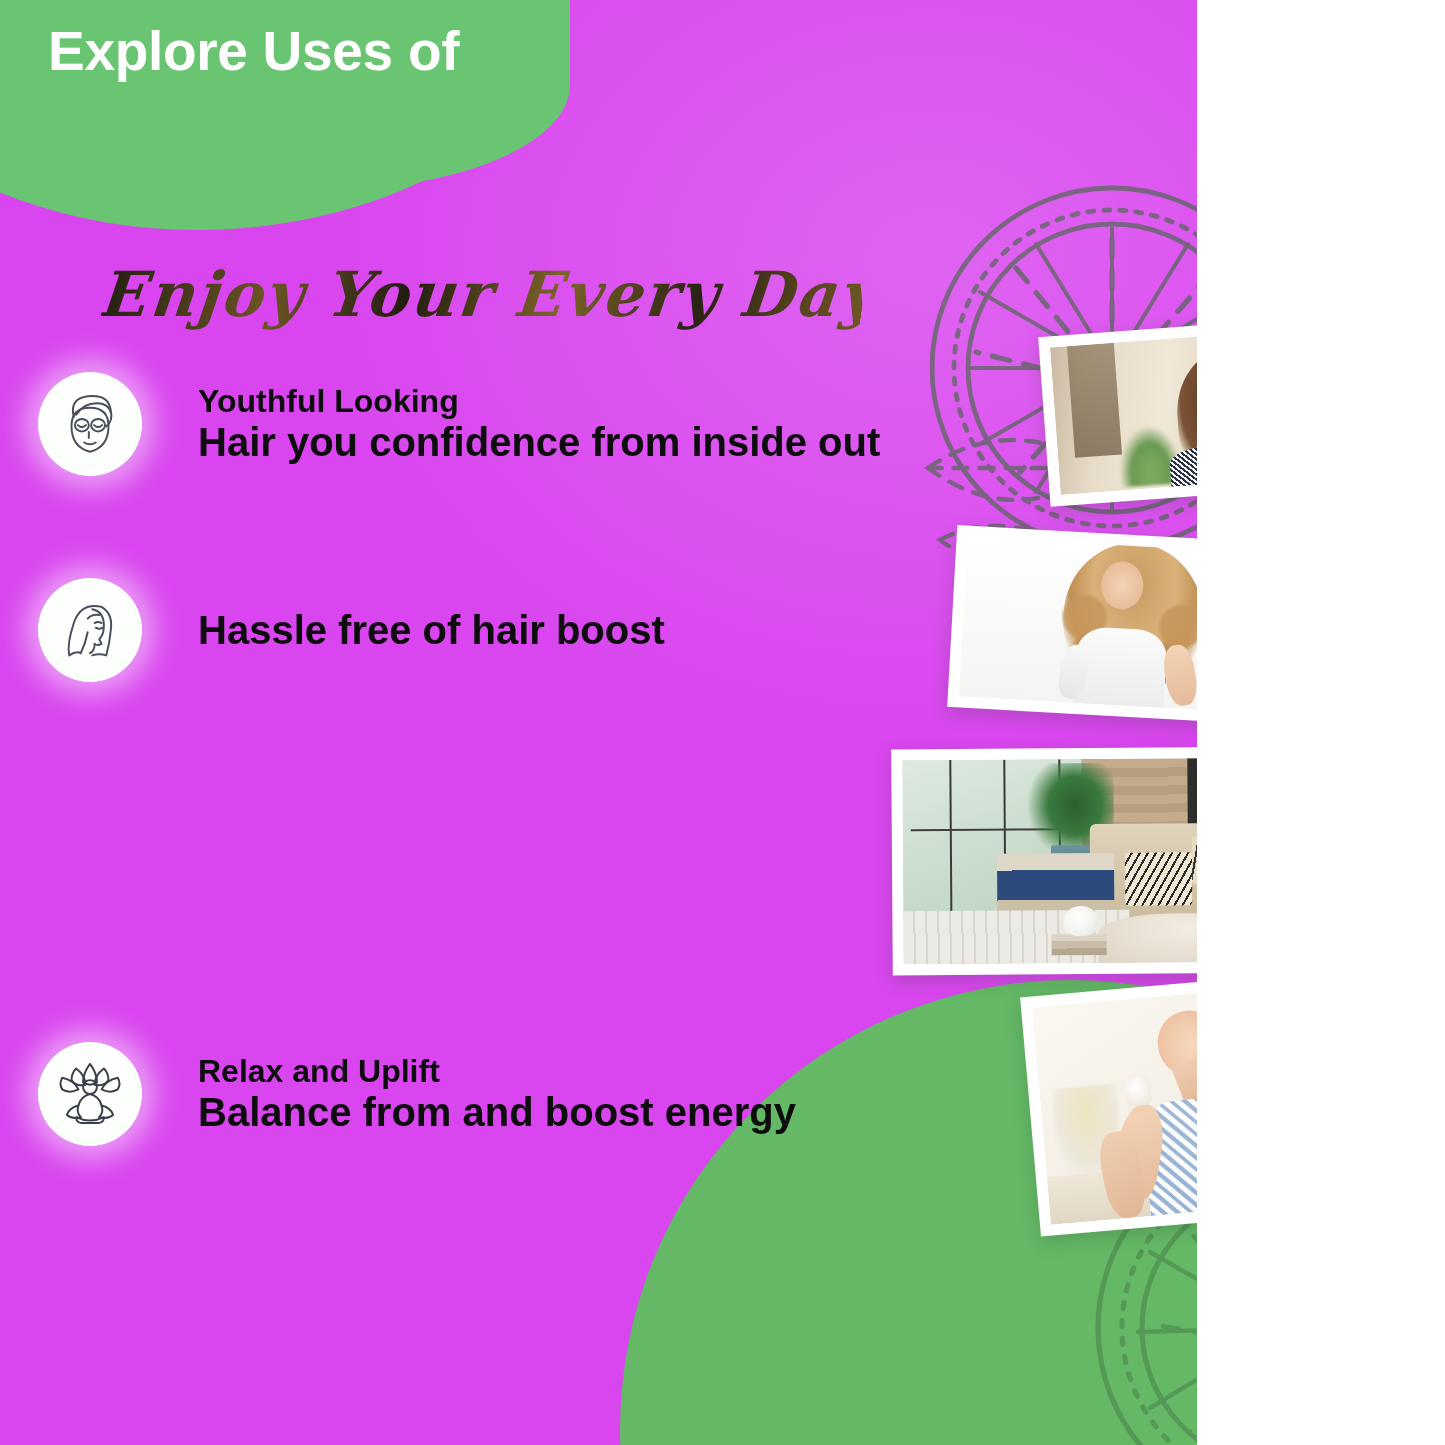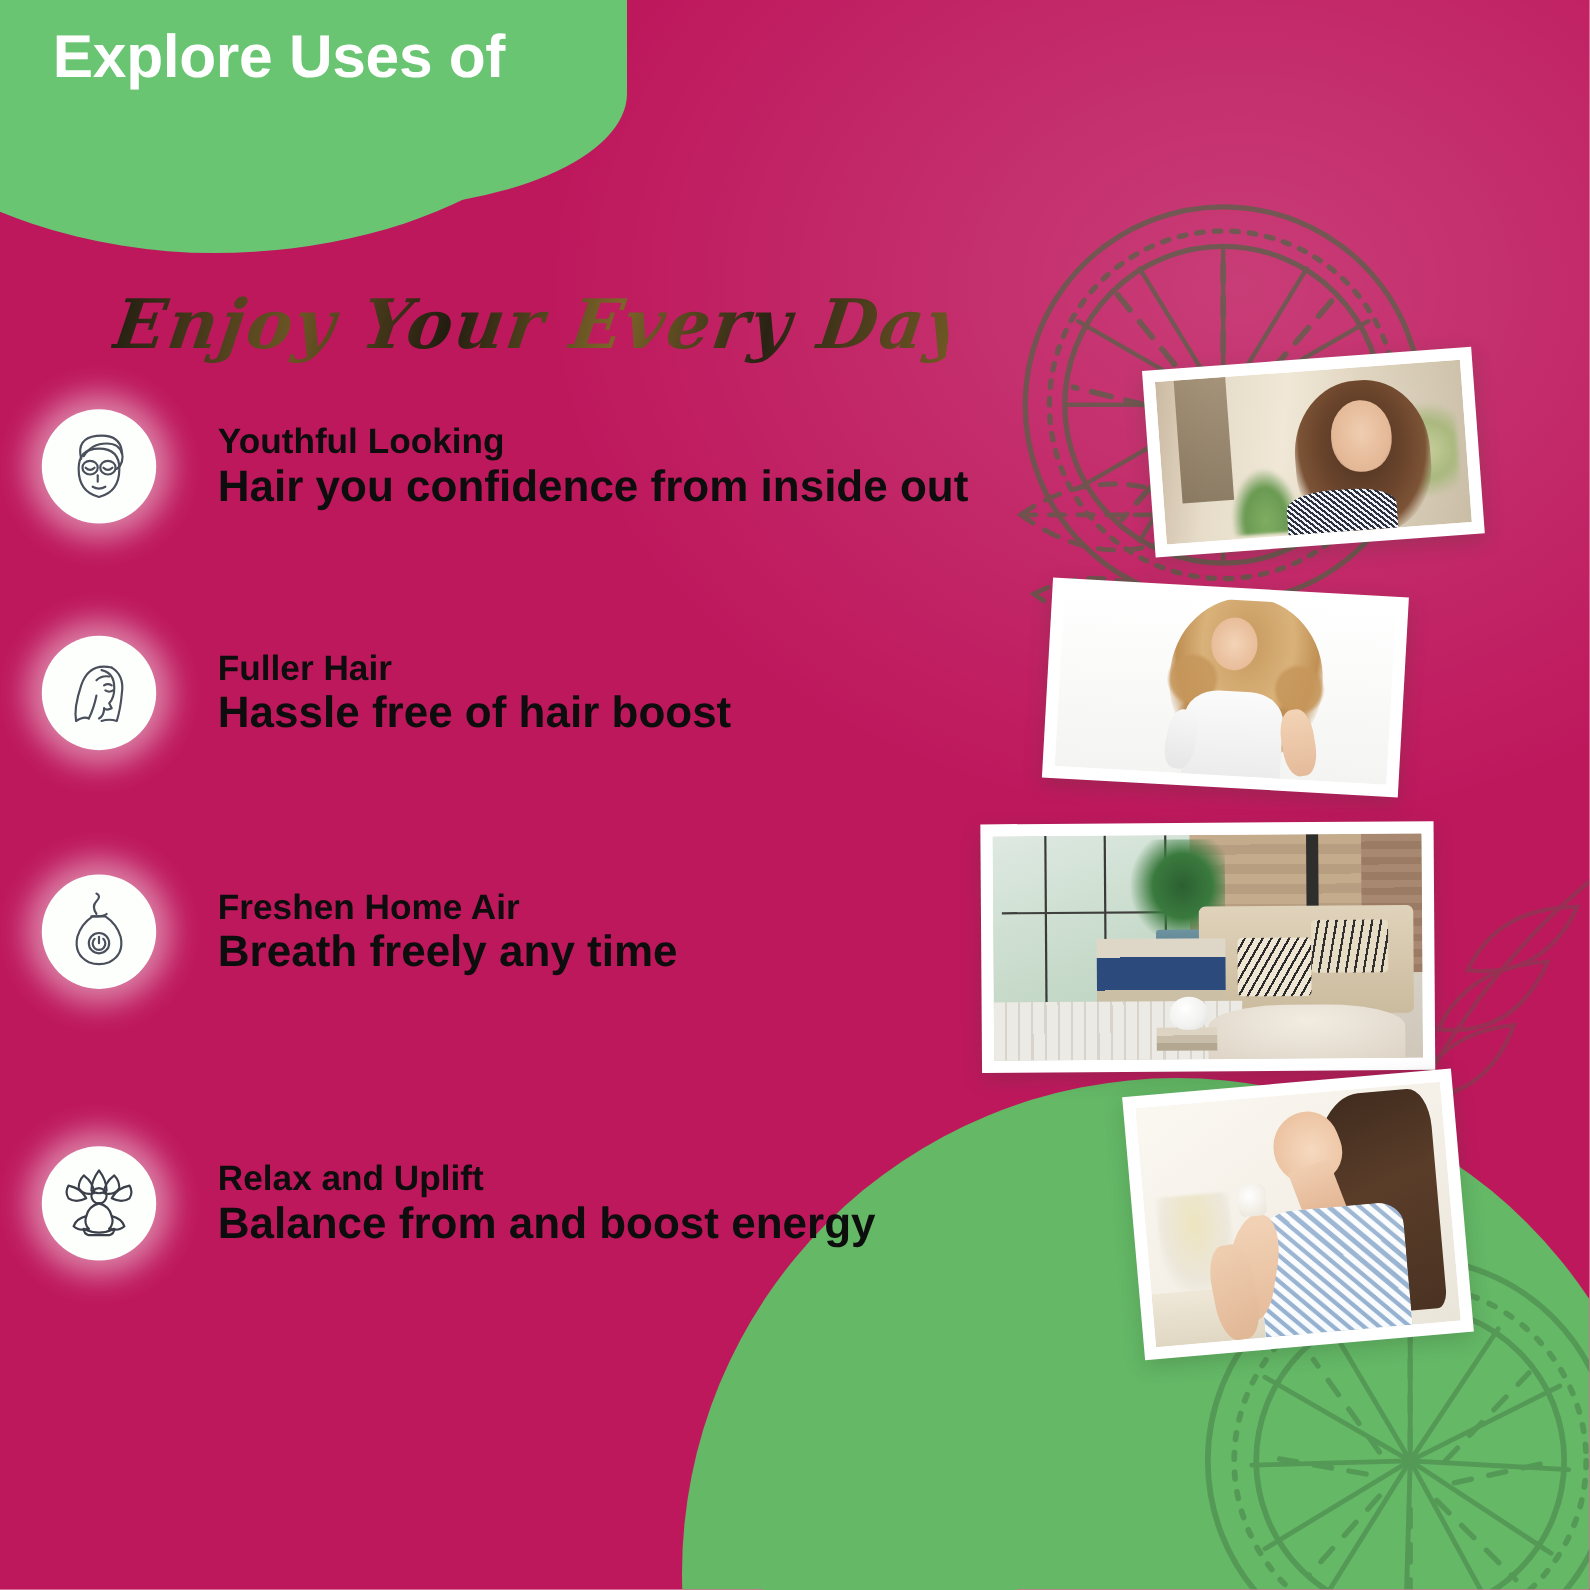--- a/index.html
+++ b/index.html
@@ -4,22 +4,22 @@
 <title>Explore Uses of Essential Oil</title>
 <style>
   * { box-sizing: border-box; margin: 0; padding: 0; }
   html, body {
     width: 1445px; height: 1445px;
     font-family: "Liberation Sans", sans-serif;
     overflow: hidden;
   }
   #poster {
     position: relative;
-    width: 1445px; height: 1445px;
-    background: #be185d;
+    width: 1197px; height: 1445px;
+    background: #d946ef;
     overflow: hidden;
   }
 
   
   .wash {
     position: absolute; inset: 0;
     background: radial-gradient(ellipse 900px 700px at 78% 18%, rgba(255,255,255,0.16), rgba(255,255,255,0) 70%);
     pointer-events: none;
   }
 
@@ -402,41 +402,24 @@
         <path d="M42 12 Q52 18 50 32 Q49 44 46 54 Q40 52 34 54"></path>
         <path d="M34 14 Q44 16 44 28 Q44 36 40 40 L42 44 Q38 46 36 44"></path>
         <path d="M36 44 Q36 50 32 52"></path>
         <path d="M24 52 Q28 44 30 34"></path>
         <path d="M37 30 Q40 32 43 30"></path>
         <path d="M36 26 Q39 24 42 26"></path>
         <path d="M30 22 Q34 18 40 19"></path>
       </svg>
     </div>
     <div class="feature-text">
-      <div class="f-title">Fuller Hair</div>
       <div class="f-sub">Hassle free of hair boost</div>
     </div>
   </div>
 
-  <div class="feature" style="left:38px; top:795px;">
-    <div class="icon-circle">
-      <svg viewBox="0 0 64 64" xmlns="http://www.w3.org/2000/svg" fill="none" stroke="#4a4f5c" stroke-width="1.7" stroke-linecap="round" stroke-linejoin="round">
-        <path d="M30 18 Q26 12 30 8 Q34 4 30 2"></path>
-        <path d="M26 20 Q36 20 38 18"></path>
-        <path d="M27 20 Q18 26 15 36 Q12 50 24 56 Q32 59 40 56 Q52 50 49 36 Q46 26 37 20 Z"></path>
-        <circle cx="32" cy="41" r="8"></circle>
-        <path d="M32 36 L32 41"></path>
-        <path d="M28.6 37.6 A5 5 0 1 0 35.4 37.6"></path>
-      </svg>
-    </div>
-    <div class="feature-text">
-      <div class="f-title">Freshen Home Air</div>
-      <div class="f-sub">Breath freely any time</div>
-    </div>
-  </div>
 
   <div class="feature" style="left:38px; top:1042px;">
     <div class="icon-circle">
       <svg viewBox="0 0 64 64" xmlns="http://www.w3.org/2000/svg" fill="none" stroke="#3a3f4a" stroke-width="1.7" stroke-linecap="round" stroke-linejoin="round">
         <path d="M32 6 Q38 14 38 22 Q32 26 26 22 Q26 14 32 6 Z"></path>
         <path d="M20 10 Q28 16 28 24 Q20 26 16 20 Q16 14 20 10 Z"></path>
         <path d="M44 10 Q36 16 36 24 Q44 26 48 20 Q48 14 44 10 Z"></path>
         <path d="M8 18 Q18 20 22 28 Q14 32 8 28 Q5 23 8 18 Z"></path>
         <path d="M56 18 Q46 20 42 28 Q50 32 56 28 Q59 23 56 18 Z"></path>
         <circle cx="32" cy="26" r="6"></circle>

